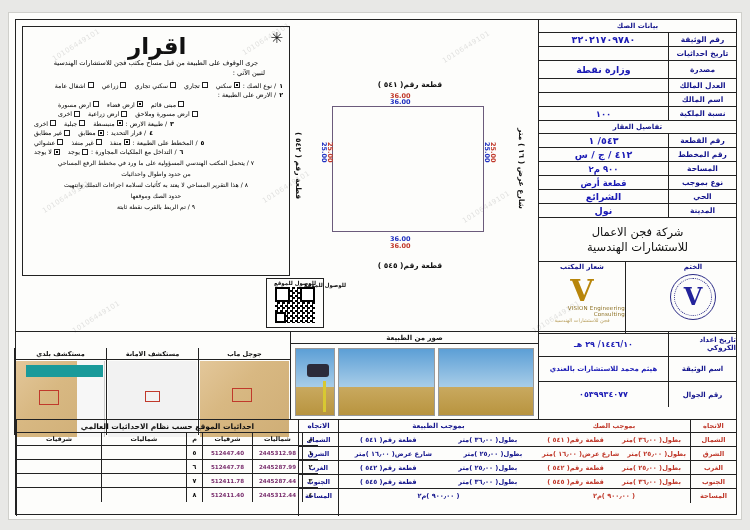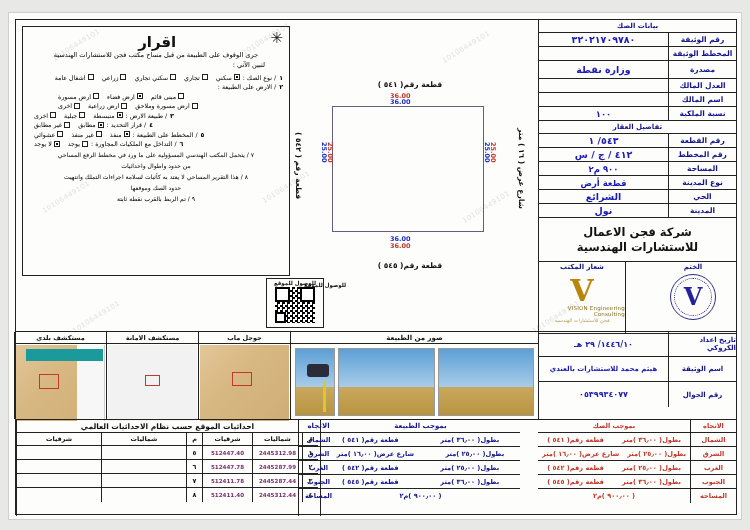--- a/index.html
+++ b/index.html
@@ -54,21 +54,21 @@
   }
   .rp-val {
     flex: 1; display: flex; align-items: center; justify-content: center;
     font-size: 8.5px; font-weight: bold; color: #1b1bb5;
     letter-spacing: .3px;
   }
   .rp-val.big { font-size: 9.5px; }
   .rp-company {
     height: 44px; border-bottom: 1px solid #222;
     display: flex; flex-direction: column; align-items: center; justify-content: center;
-    font-size: 11.5px; font-weight: bold; color: #111; line-height: 1.25;
+    font-size: 11.5px; font-weight: normal; color: #111; line-height: 1.25;
   }
   .rp-stamps { display: flex; height: 72px; border-bottom: 1px solid #222; }
   .stampcell {
     flex: 1; position: relative;
     display: flex; flex-direction: column; align-items: center;
   }
   .stampcell.left { border-left: 1px solid #222; padding-left: 24px; }
   .stamp-lab { font-size: 7px; font-weight: bold; color: #13148c; margin-top: 1px; }
   .seal {
     width: 46px; height: 46px; border-radius: 50%;
@@ -93,21 +93,21 @@
 
   
   .decl {
     position: absolute; right: 248px; top: 6px;
     width: 268px; height: 250px;
     border: 1px solid #222;
     padding: 4px 6px;
   }
   .decl-head { display: flex; align-items: flex-start; justify-content: space-between; }
   .decl-title {
-    font-size: 15px; font-weight: bold; color: #111;
+    font-size: 23px; font-weight: bold; color: #111;
     letter-spacing: 3px; flex: 1; text-align: center; margin-top: 2px;
   }
   .star { font-size: 15px; color: #222; line-height: 1; }
   .decl-intro { text-align: center; font-size: 6.6px; line-height: 1.5; }
   .clist { margin-top: 3px; }
   .cline { display: flex; align-items: center; justify-content: flex-start; gap: 3px; margin-bottom: 2.5px; font-size: 6.3px; }
   .cline .num { font-weight: bold; }
   .opt { display: inline-flex; align-items: center; gap: 2px; margin-left: 5px; }
   .box {
     width: 6px; height: 6px; border: 1px solid #222; display: inline-block;
@@ -174,21 +174,21 @@
   .nat-imgs { display: flex; gap: 3px; padding: 4px; height: 76px; }
   .photo { border: 1px solid #999; position: relative; overflow: hidden; }
   .ph-sky { position:absolute; left:0; right:0; top:0; height:58%;
      background: linear-gradient(#5c9fd6, #a8cde8); }
   .ph-ground { position:absolute; left:0; right:0; bottom:0; height:42%;
      background: linear-gradient(#c9a95f, #b8943f); }
   .tripod { position:absolute; right: 22%; bottom: 4%; width: 3px; height: 48%; background:#d8c832; }
   .tripod-head { position:absolute; right: 14%; top: 22%; width: 22px; height: 13px; background:#2b2b3a; border-radius: 3px; }
 
   .maps { position: absolute; right: 446px; top: 0; width: 276px; height: 100%; }
-  .map-cell { position: absolute; top: 0; height: 100%; border-left: 1px solid #222; }
+  .map-cell { position: absolute; top: 16px; height: 100%; border-left: 1px solid #222; }
   .map-lab { height: 12px; display:flex; align-items:center; justify-content:center; font-size: 6.5px; font-weight: bold; color:#111; border-bottom: 1px solid #222; }
   .map-img { height: 76px; position: relative; overflow: hidden; margin: 1px; }
   .terr { position:absolute; inset:0; background: linear-gradient(135deg,#e3c79a,#d8b882 40%,#cfae76); }
   .terr2 { position:absolute; inset:0; background: #f2f2f2; }
   .redbox { position:absolute; border: 1.5px solid #c0392b; }
   .uipanel { position:absolute; right:0; top:0; width: 32%; height:100%; background:#f7f7f7; border-right:1px solid #ccc; }
   .uibar { position:absolute; right:2px; top:4px; width: 86%; height: 12px; background:#1a9a9a; }
 
   
   .bottom { position: absolute; left: 0; top: 399px; width: 100%; height: 97px; border-top: 1px solid #222; }
@@ -245,21 +245,21 @@
     <div class="top">
 
       <div class="rightpanel">
         <div class="rp-sub">بيانات الصك</div>
 
         <div class="rp-row">
           <div class="rp-lab">رقم الوثيقة</div>
           <div class="rp-val big">٣٢٠٢١٧٠٩٧٨٠</div>
         </div>
         <div class="rp-row">
-          <div class="rp-lab">المخطط الوثيقة</div>
+          <div class="rp-lab">تاريخ احداثيات</div>
           <div class="rp-val"></div>
         </div>
         <div class="rp-row" style="height:18px">
           <div class="rp-lab">مصدرة</div>
           <div class="rp-val big">وزارة نقطة</div>
         </div>
         <div class="rp-row">
           <div class="rp-lab">العدل المالك</div>
           <div class="rp-val"></div>
         </div>
@@ -280,21 +280,21 @@
         </div>
         <div class="rp-row">
           <div class="rp-lab">رقم المخطط</div>
           <div class="rp-val big">٤١٢ / ج / س</div>
         </div>
         <div class="rp-row">
           <div class="rp-lab">المساحة</div>
           <div class="rp-val">٩٠٠ م٢</div>
         </div>
         <div class="rp-row">
-          <div class="rp-lab">نوع المدينة</div>
+          <div class="rp-lab">نوع بموجب</div>
           <div class="rp-val">قطعة أرض</div>
         </div>
         <div class="rp-row">
           <div class="rp-lab">الحي</div>
           <div class="rp-val big">الشرائع</div>
         </div>
         <div class="rp-row">
           <div class="rp-lab">المدينة</div>
           <div class="rp-val big">نول</div>
         </div>
@@ -602,21 +602,21 @@
                 <span>قطعة رقم( ٥٤٥ )</span>
               </span>
             </div>
         </div>
         <div class="bt-row">
           <div class="cell red dir-col">المساحة</div>
           <div class="cell red desc-col" style="border-left:none;">( ٩٠٠٫٠٠ )م٢</div>
         </div>
       </div>
 
-      <div class="bt-sec" style="right:216px;width:200px;border-left:1px solid #222;">
+      <div class="bt-sec" style="right:198px;width:200px;border-left:1px solid #222;">
         <div class="bt-head blue">بموجب الطبيعة</div>
         <div class="bt-row">
           <div class="cell blue" style="flex:1;border-left:none;">
               <span class="split">
                 <span>بطول( ٣٦٫٠٠ )متر</span>
                 <span>قطعة رقم( ٥٤١ )</span>
               </span>
             </div>
         </div>
         <div class="bt-row">

